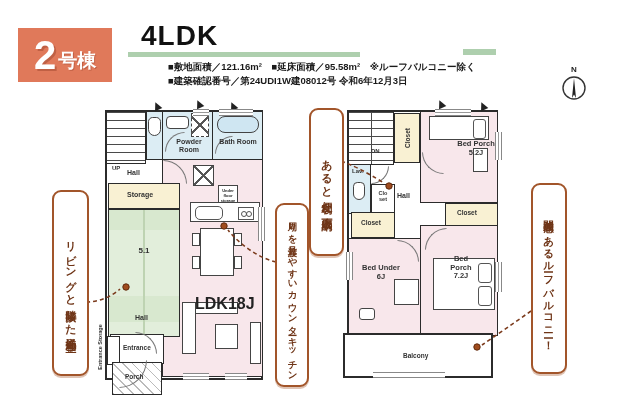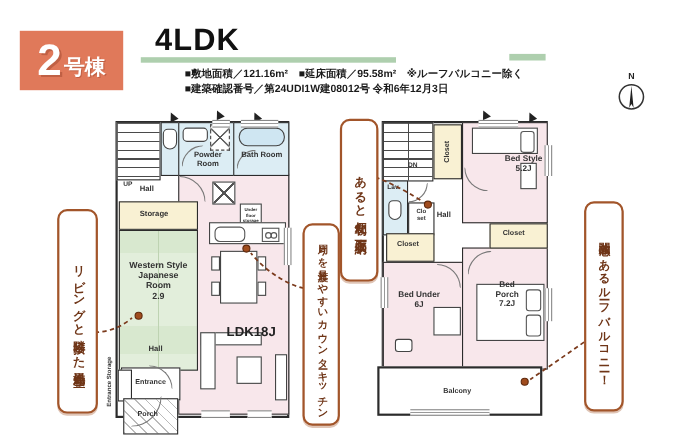--- a/index.html
+++ b/index.html
@@ -131,24 +131,24 @@
     <div class="winV" style="left:151px;top:95px;width:5px;height:34px;"></div>
     <div class="winH" style="left:76px;top:261px;width:26px;height:5px;"></div>
     <div class="winH" style="left:118px;top:261px;width:22px;height:5px;"></div>
 
     <div class="lbl" style="left:5px;top:53px;font-size:6px;">UP</div>
     <div class="lbl" style="left:20px;top:57px;">Hall</div>
     <div class="lbl wrap" style="left:62px;top:26px;width:40px;">Powder Room</div>
     <div class="lbl wrap" style="left:112px;top:26px;width:38px;">Bath Room</div>
     <div class="lbl" style="left:20px;top:79px;">Storage</div>
     <div class="lbl wrap" style="left:8px;top:125px;width:58px;font-size:8px;">
-      <span>Western Style Japanese Room</span><br>
-      <span>2.9</span>
-    </div>
-    <div class="lbl" style="left:88px;top:183px;font-size:12px;color:#222;margin-left:11px;">LDK18J</div>
+      <br>
+      <span>5.1</span>
+    </div>
+    <div class="lbl" style="left:88px;top:183px;font-size:16px;color:#222;">LDK18J</div>
     <div class="lbl" style="left:28px;top:202px;">Hall</div>
     <div class="lbl" style="left:16px;top:232px;font-size:6.5px;">Entrance</div>
     <div class="lbl" style="left:18px;top:261px;font-size:6.5px;">Porch</div>
     <div class="lbl" style="left:-12px;top:200px;width:10px;height:70px;">
       <span class="vtext" style="font-size:5.5px;">Entrance Storage</span>
     </div>
 
     <div class="tri" style="left:46px;top:-10px;transform:rotate(-25deg);"></div>
     <div class="tri" style="left:88px;top:-12px;transform:rotate(-25deg);"></div>
     <div class="tri" style="left:122px;top:-10px;transform:rotate(-25deg);"></div>
@@ -183,21 +183,21 @@
     <div class="arc" style="left:48px;top:128px;width:22px;height:22px;border-radius:0 100% 0 0;border-color:#777 #777 transparent transparent;"></div>
     <div class="arc" style="left:76px;top:116px;width:22px;height:22px;border-radius:100% 0 0 0;border-color:#777 transparent transparent #777;"></div>
     <div class="arc" style="left:22px;top:54px;width:18px;height:18px;border-radius:0 0 100% 0;border-color:transparent #777 #777 transparent;"></div>
 
     <div class="winH" style="left:86px;top:-3px;width:36px;height:5px;"></div>
     <div class="winV" style="left:146px;top:20px;width:5px;height:28px;"></div>
     <div class="winV" style="left:146px;top:150px;width:5px;height:30px;"></div>
     <div class="winV" style="left:-3px;top:140px;width:5px;height:28px;"></div>
 
     <div class="lbl" style="left:22px;top:36px;font-size:6px;">DN</div>
-    <div class="lbl wrap" style="left:108px;top:28px;width:38px;font-size:7.5px;">Bed Style 5.2J</div>
+    <div class="lbl wrap" style="left:108px;top:28px;width:38px;font-size:7.5px;">Bed Porch 5.2J</div>
     <div class="lbl" style="left:3px;top:56px;font-size:6px;">Lav.</div>
     <div class="lbl wrap" style="left:25px;top:78px;width:18px;font-size:5.5px;">Clo set</div>
     <div class="lbl" style="left:48px;top:80px;">Hall</div>
     <div class="lbl" style="left:12px;top:107px;font-size:6.5px;">Closet</div>
     <div class="lbl" style="left:108px;top:97px;font-size:6.5px;">Closet</div>
     <div class="lbl wrap" style="left:12px;top:152px;width:40px;font-size:7.5px;">Bed Under 6J</div>
     <div class="lbl wrap" style="left:94px;top:143px;width:36px;font-size:7.5px;">Bed Porch 7.2J</div>
 
     <div class="tri" style="left:88px;top:-12px;transform:rotate(-25deg);"></div>
     <div class="tri" style="left:130px;top:-10px;transform:rotate(-25deg);"></div>

